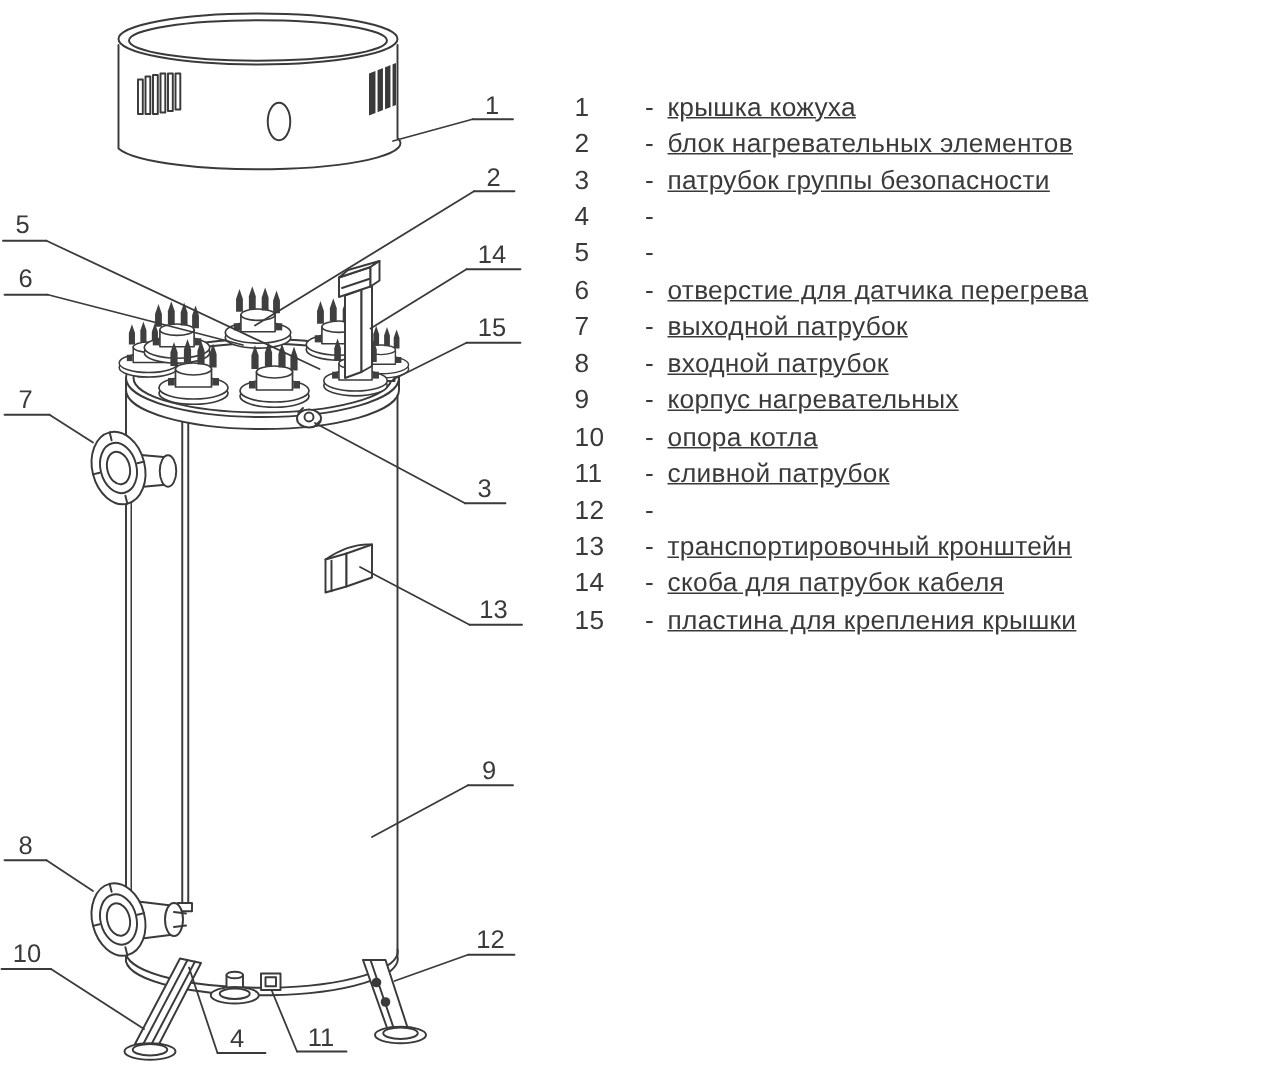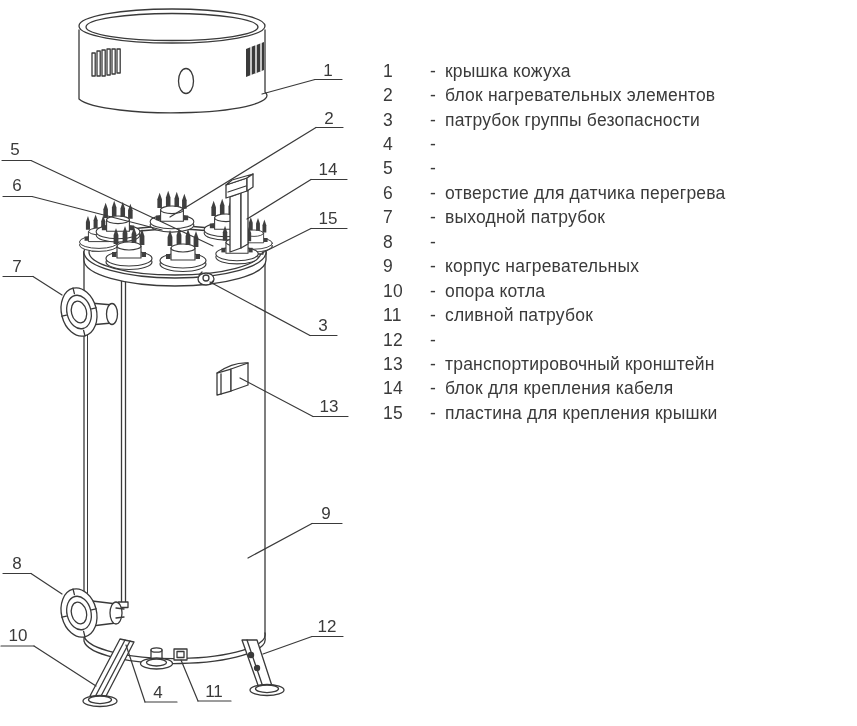--- a/index.html
+++ b/index.html
@@ -5,21 +5,21 @@
   html,body{margin:0;padding:0;background:#fff;}
   .canvas{
     position:relative;width:857px;height:726px;background:#ffffff;
     font-family:"Liberation Sans", sans-serif;color:#3a3a3a;overflow:hidden;
   }
   .drawing{position:absolute;left:0;top:0;}
   .legend{position:absolute;left:383px;top:59px;width:472px;}
   .lrow{display:flex;align-items:center;height:24.45px;font-size:17.5px;letter-spacing:.2px;color:#3a3a3a;}
   .lnum{width:47px;flex:0 0 47px;}
   .ldash{width:15px;flex:0 0 15px;}
-  .ltext{white-space:nowrap;}
+  .ltext{white-space:nowrap;text-decoration:underline;}
   svg text{font-family:"Liberation Sans", sans-serif;font-size:17px;fill:#3a3a3a;}
 </style>
 </head>
 <body>
 
 <div class="canvas">
 
   <svg class="drawing" width="380" height="726" viewBox="0 0 380 726" fill="none" stroke="#3a3a3a" stroke-width="1.3" stroke-linecap="round" stroke-linejoin="round">
 
     <defs>
@@ -280,20 +280,21 @@
         <span class="ltext">отверстие для датчика перегрева</span>
       </div>
     <div class="lrow">
         <span class="lnum">7</span>
         <span class="ldash">-</span>
         <span class="ltext">выходной патрубок</span>
       </div>
     <div class="lrow">
         <span class="lnum">8</span>
         <span class="ldash">-</span>
+        <span class="ltext">входной патрубок</span>
       </div>
     <div class="lrow">
         <span class="lnum">9</span>
         <span class="ldash">-</span>
         <span class="ltext">корпус нагревательных</span>
       </div>
     <div class="lrow">
         <span class="lnum">10</span>
         <span class="ldash">-</span>
         <span class="ltext">опора котла</span>
@@ -308,21 +309,21 @@
         <span class="ldash">-</span>
       </div>
     <div class="lrow">
         <span class="lnum">13</span>
         <span class="ldash">-</span>
         <span class="ltext">транспортировочный кронштейн</span>
       </div>
     <div class="lrow">
         <span class="lnum">14</span>
         <span class="ldash">-</span>
-        <span class="ltext">блок для крепления кабеля</span>
+        <span class="ltext">скоба для патрубок кабеля</span>
       </div>
     <div class="lrow">
         <span class="lnum">15</span>
         <span class="ldash">-</span>
         <span class="ltext">пластина для крепления крышки</span>
       </div>
   </div>
 </div>
 
 </body></html>

